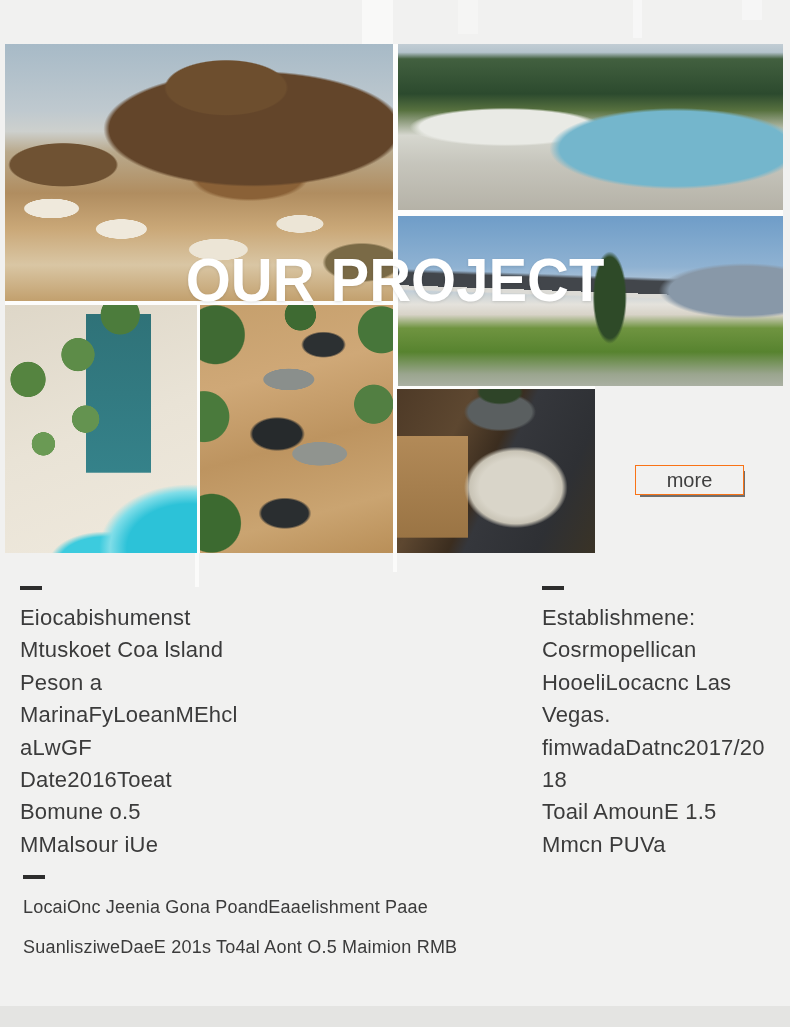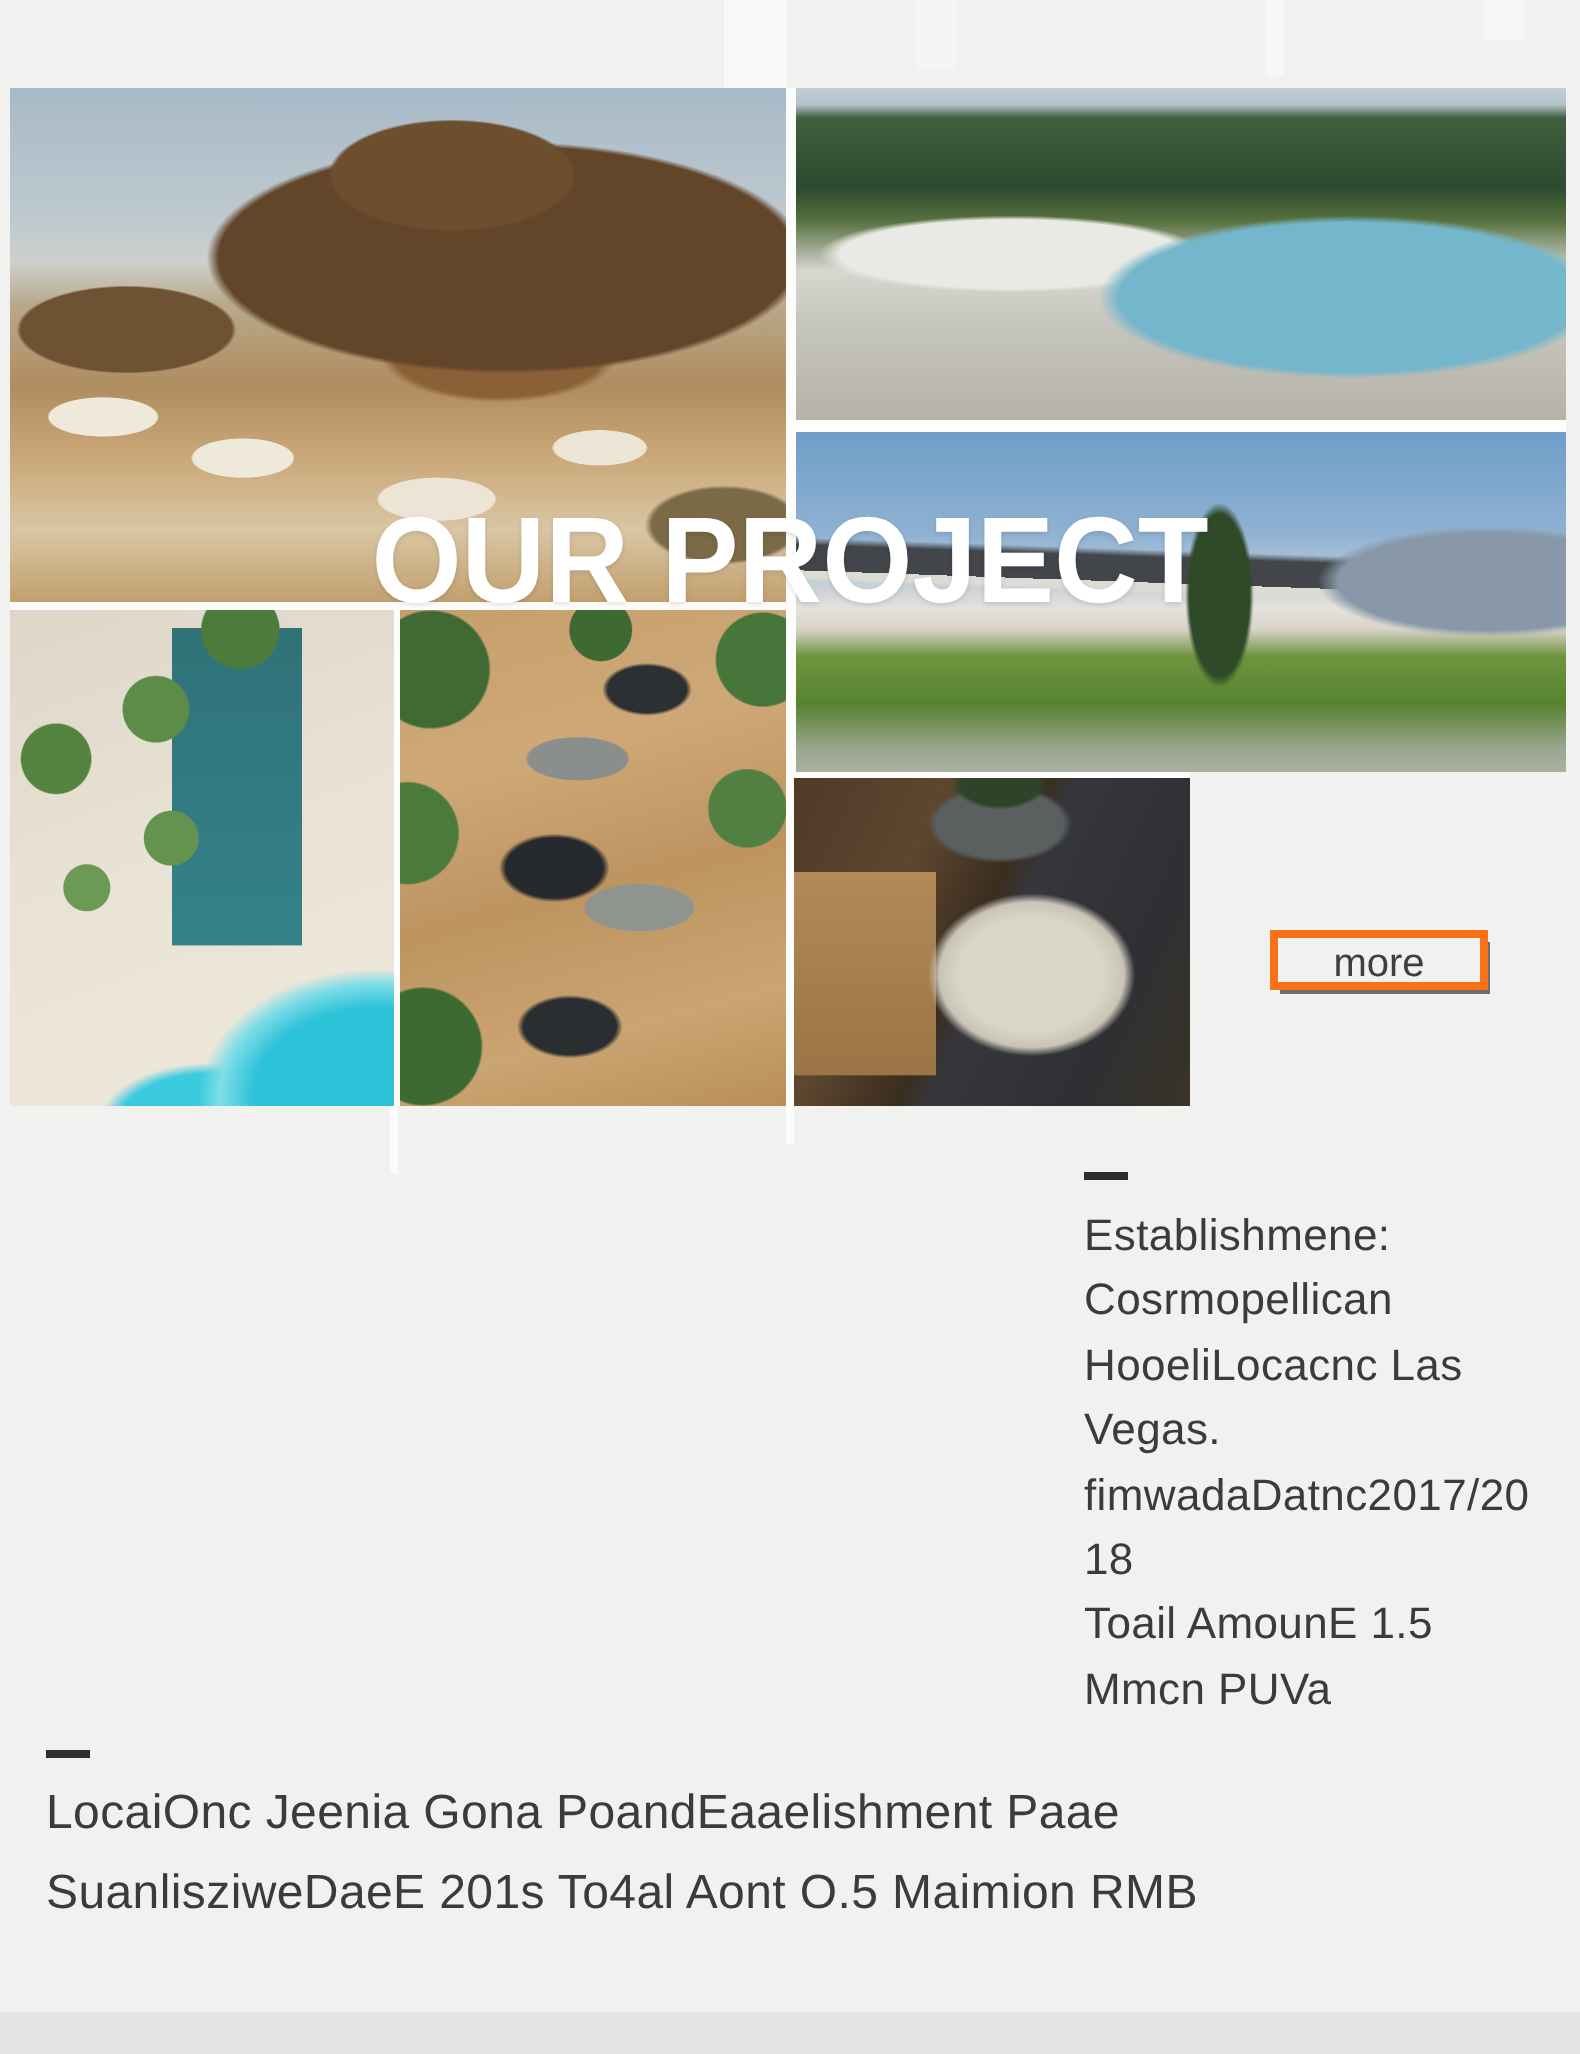--- a/index.html
+++ b/index.html
@@ -115,41 +115,41 @@
     transform-origin:center top;
     font-size:61px;font-weight:700;line-height:1;
     color:#ffffff;white-space:nowrap;letter-spacing:0px;
     text-shadow:0 1px 3px rgba(0,0,0,0.12);
   }
 
   .more-btn{
     position:absolute;left:635px;top:465px;width:109px;height:30px;
     box-sizing:border-box;
     background:transparent;
-    border:4px solid #f97316;
+    border:1px solid #f97316;
     box-shadow:3px 4px 0 -2px #6f6f6f;
     font-family:"Liberation Sans", sans-serif;
     font-size:20px;color:#3f3f3f;line-height:26px;
     text-align:center;cursor:pointer;padding:0;
   }
 
   .col{position:absolute;top:586px;width:240px;}
   .col.c1{left:20px;}
   .col.c2{left:287px;}
   .col.c3{left:542px;}
   .dash{width:22px;height:4px;background:#2d2d2d;margin-bottom:12px;}
   .col-text{
     font-size:22px;line-height:32.4px;color:#3b3b3b;
     white-space:pre-line;letter-spacing:0.2px;
   }
 
   .summary{position:absolute;left:23px;top:875px;width:740px;}
   .summary .dash{margin-bottom:8px;}
   .summary-text{
-    font-size:24px;line-height:40px;color:#3b3b3b;
+    font-size:18px;line-height:40px;color:#3b3b3b;
     white-space:pre-line;letter-spacing:0.2px;
   }
 </style>
 </head>
 <body>
 
 <div class="page">
 
   <div class="streak s1"></div>
   <div class="streak s2"></div>
@@ -166,20 +166,31 @@
   <div class="photo patio"></div>
   <div class="photo chair"></div>
 
   <div class="tick t1"></div>
   <div class="tick t2"></div>
 
   <div class="hero-title">OUR PROJECT</div>
 
   <button class="more-btn">more</button>
 
+  <div class="col c1">
+    <div class="dash"></div>
+    <div class="col-text">Eiocabishumenst
+Mtuskoet Coa lsland
+Peson a
+MarinaFyLoeanMEhcl
+aLwGF
+Date2016Toeat
+Bomune o.5
+MMalsour iUe</div>
+  </div>
 
 
   <div class="col c3">
     <div class="dash"></div>
     <div class="col-text">Establishmene:
 Cosrmopellican
 HooeliLocacnc Las
 Vegas.
 fimwadaDatnc2017/20
 18

